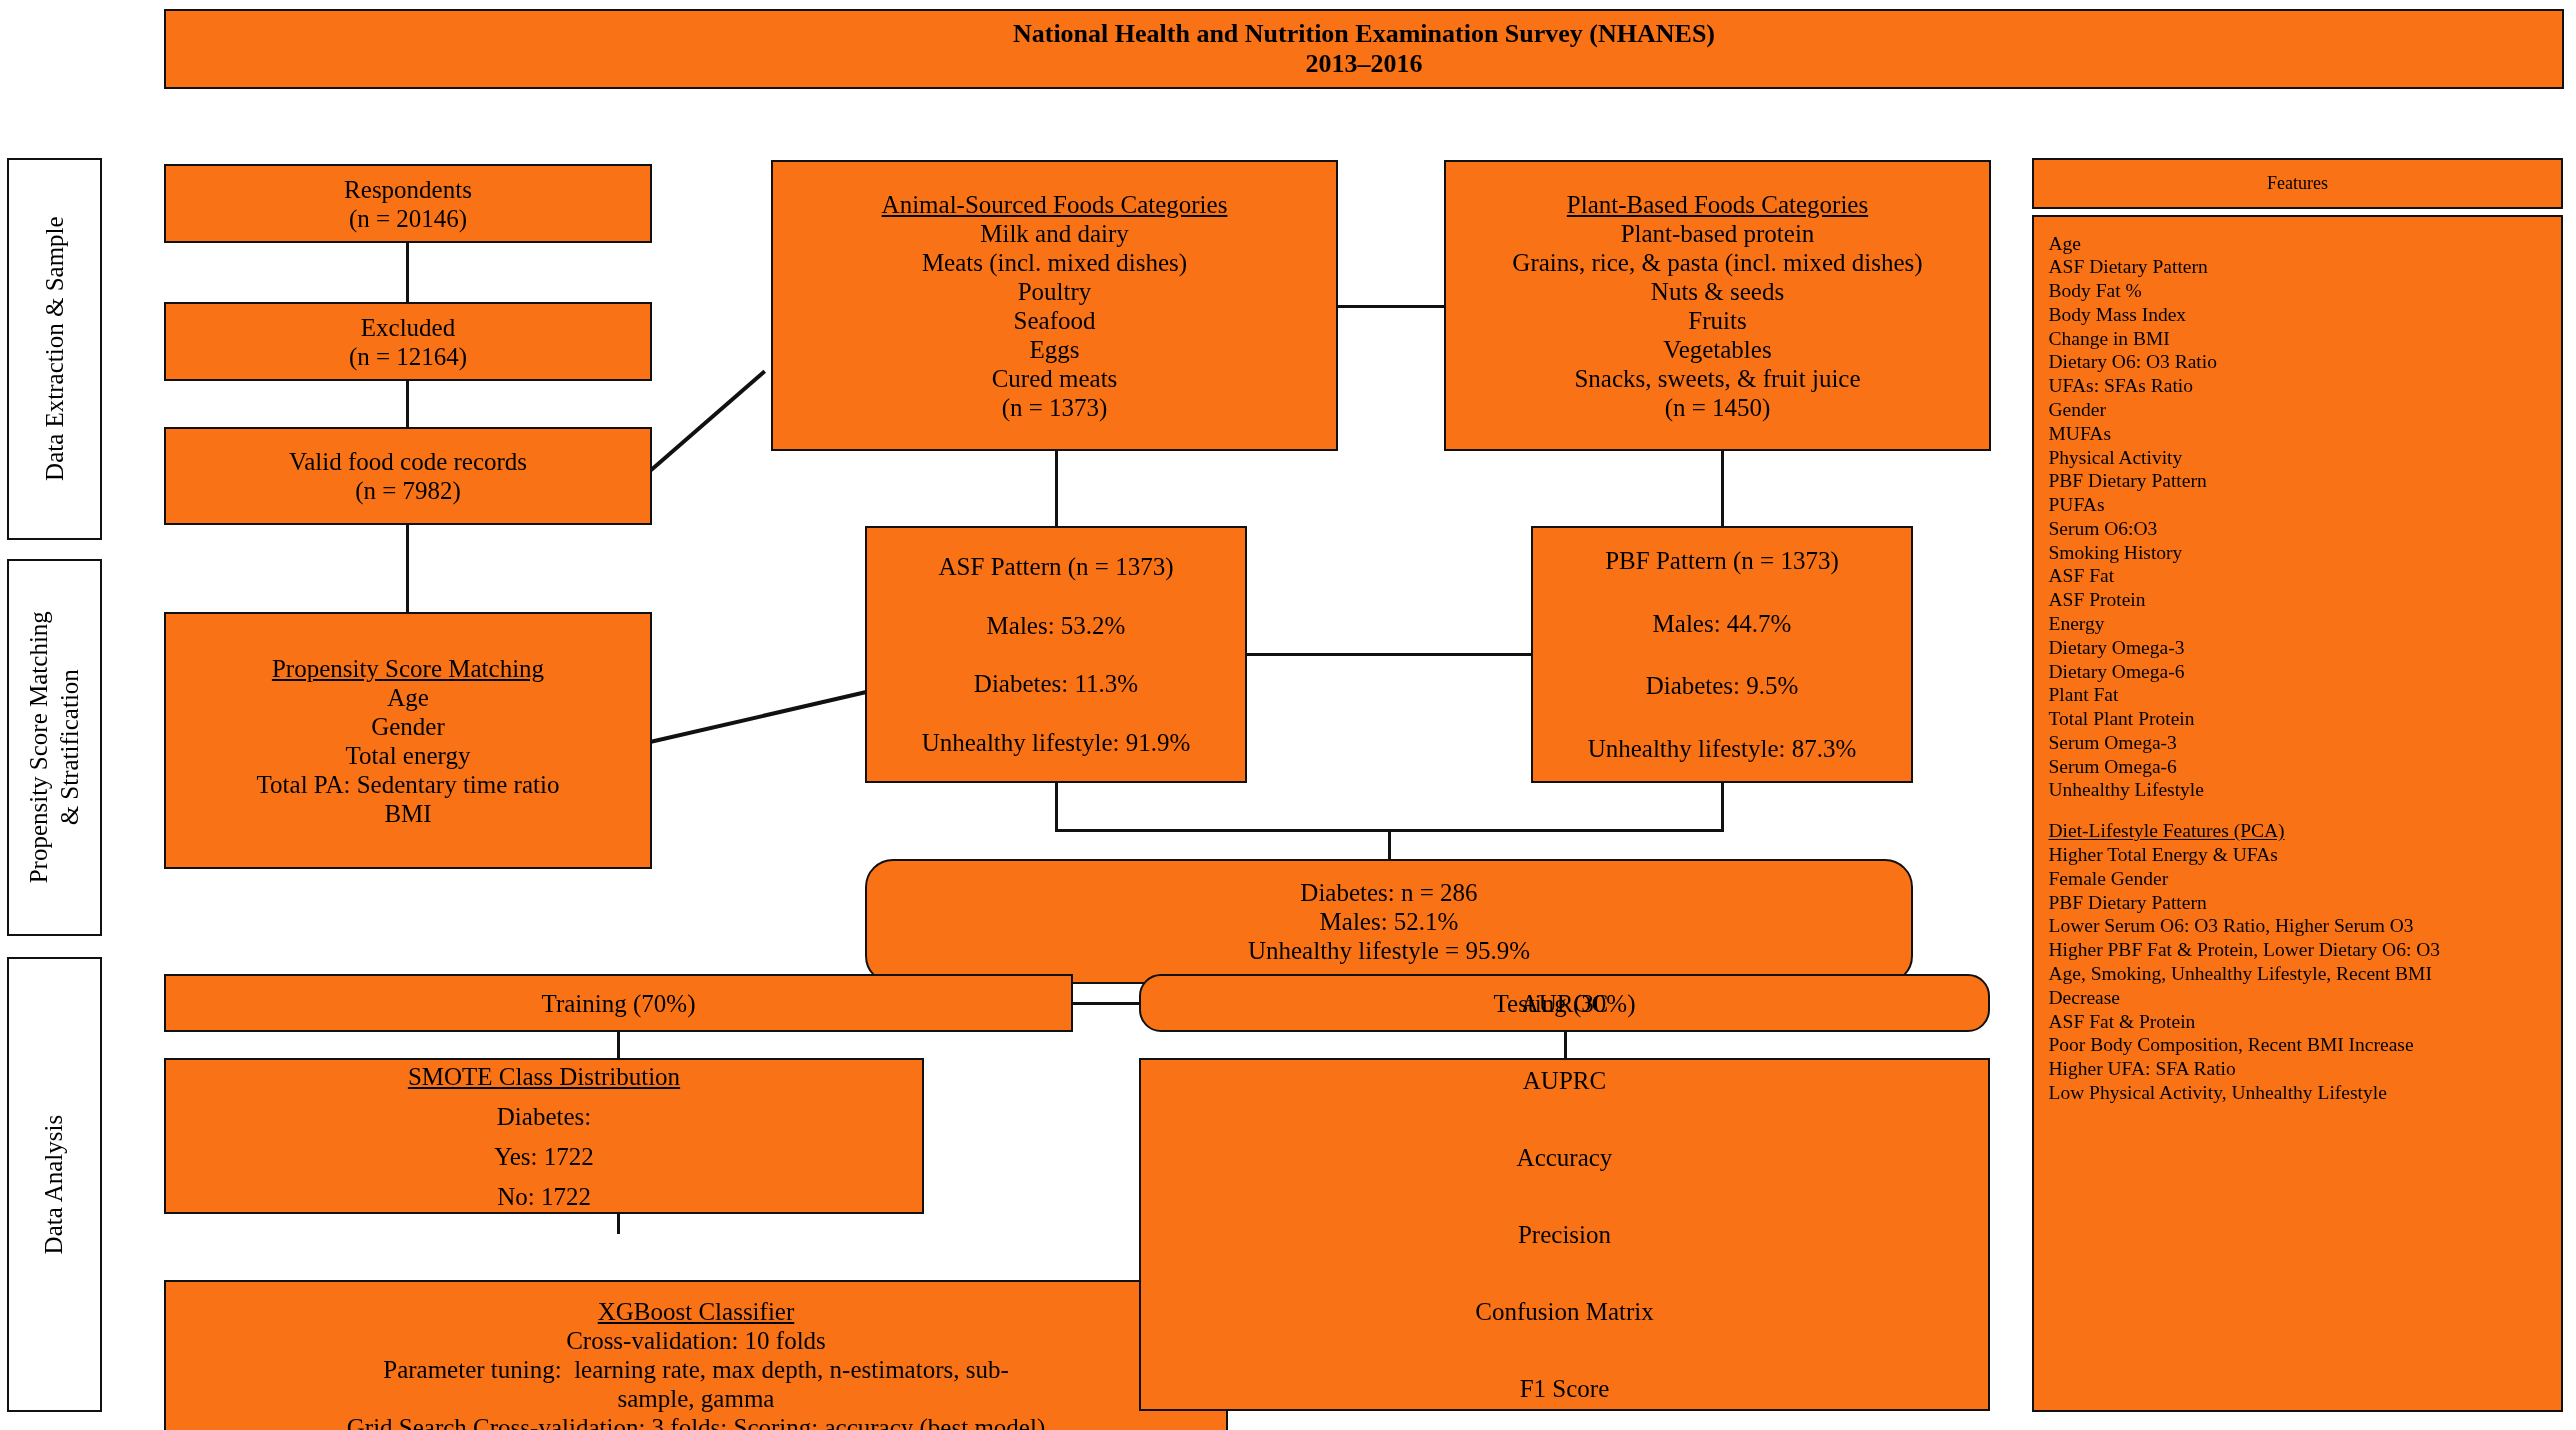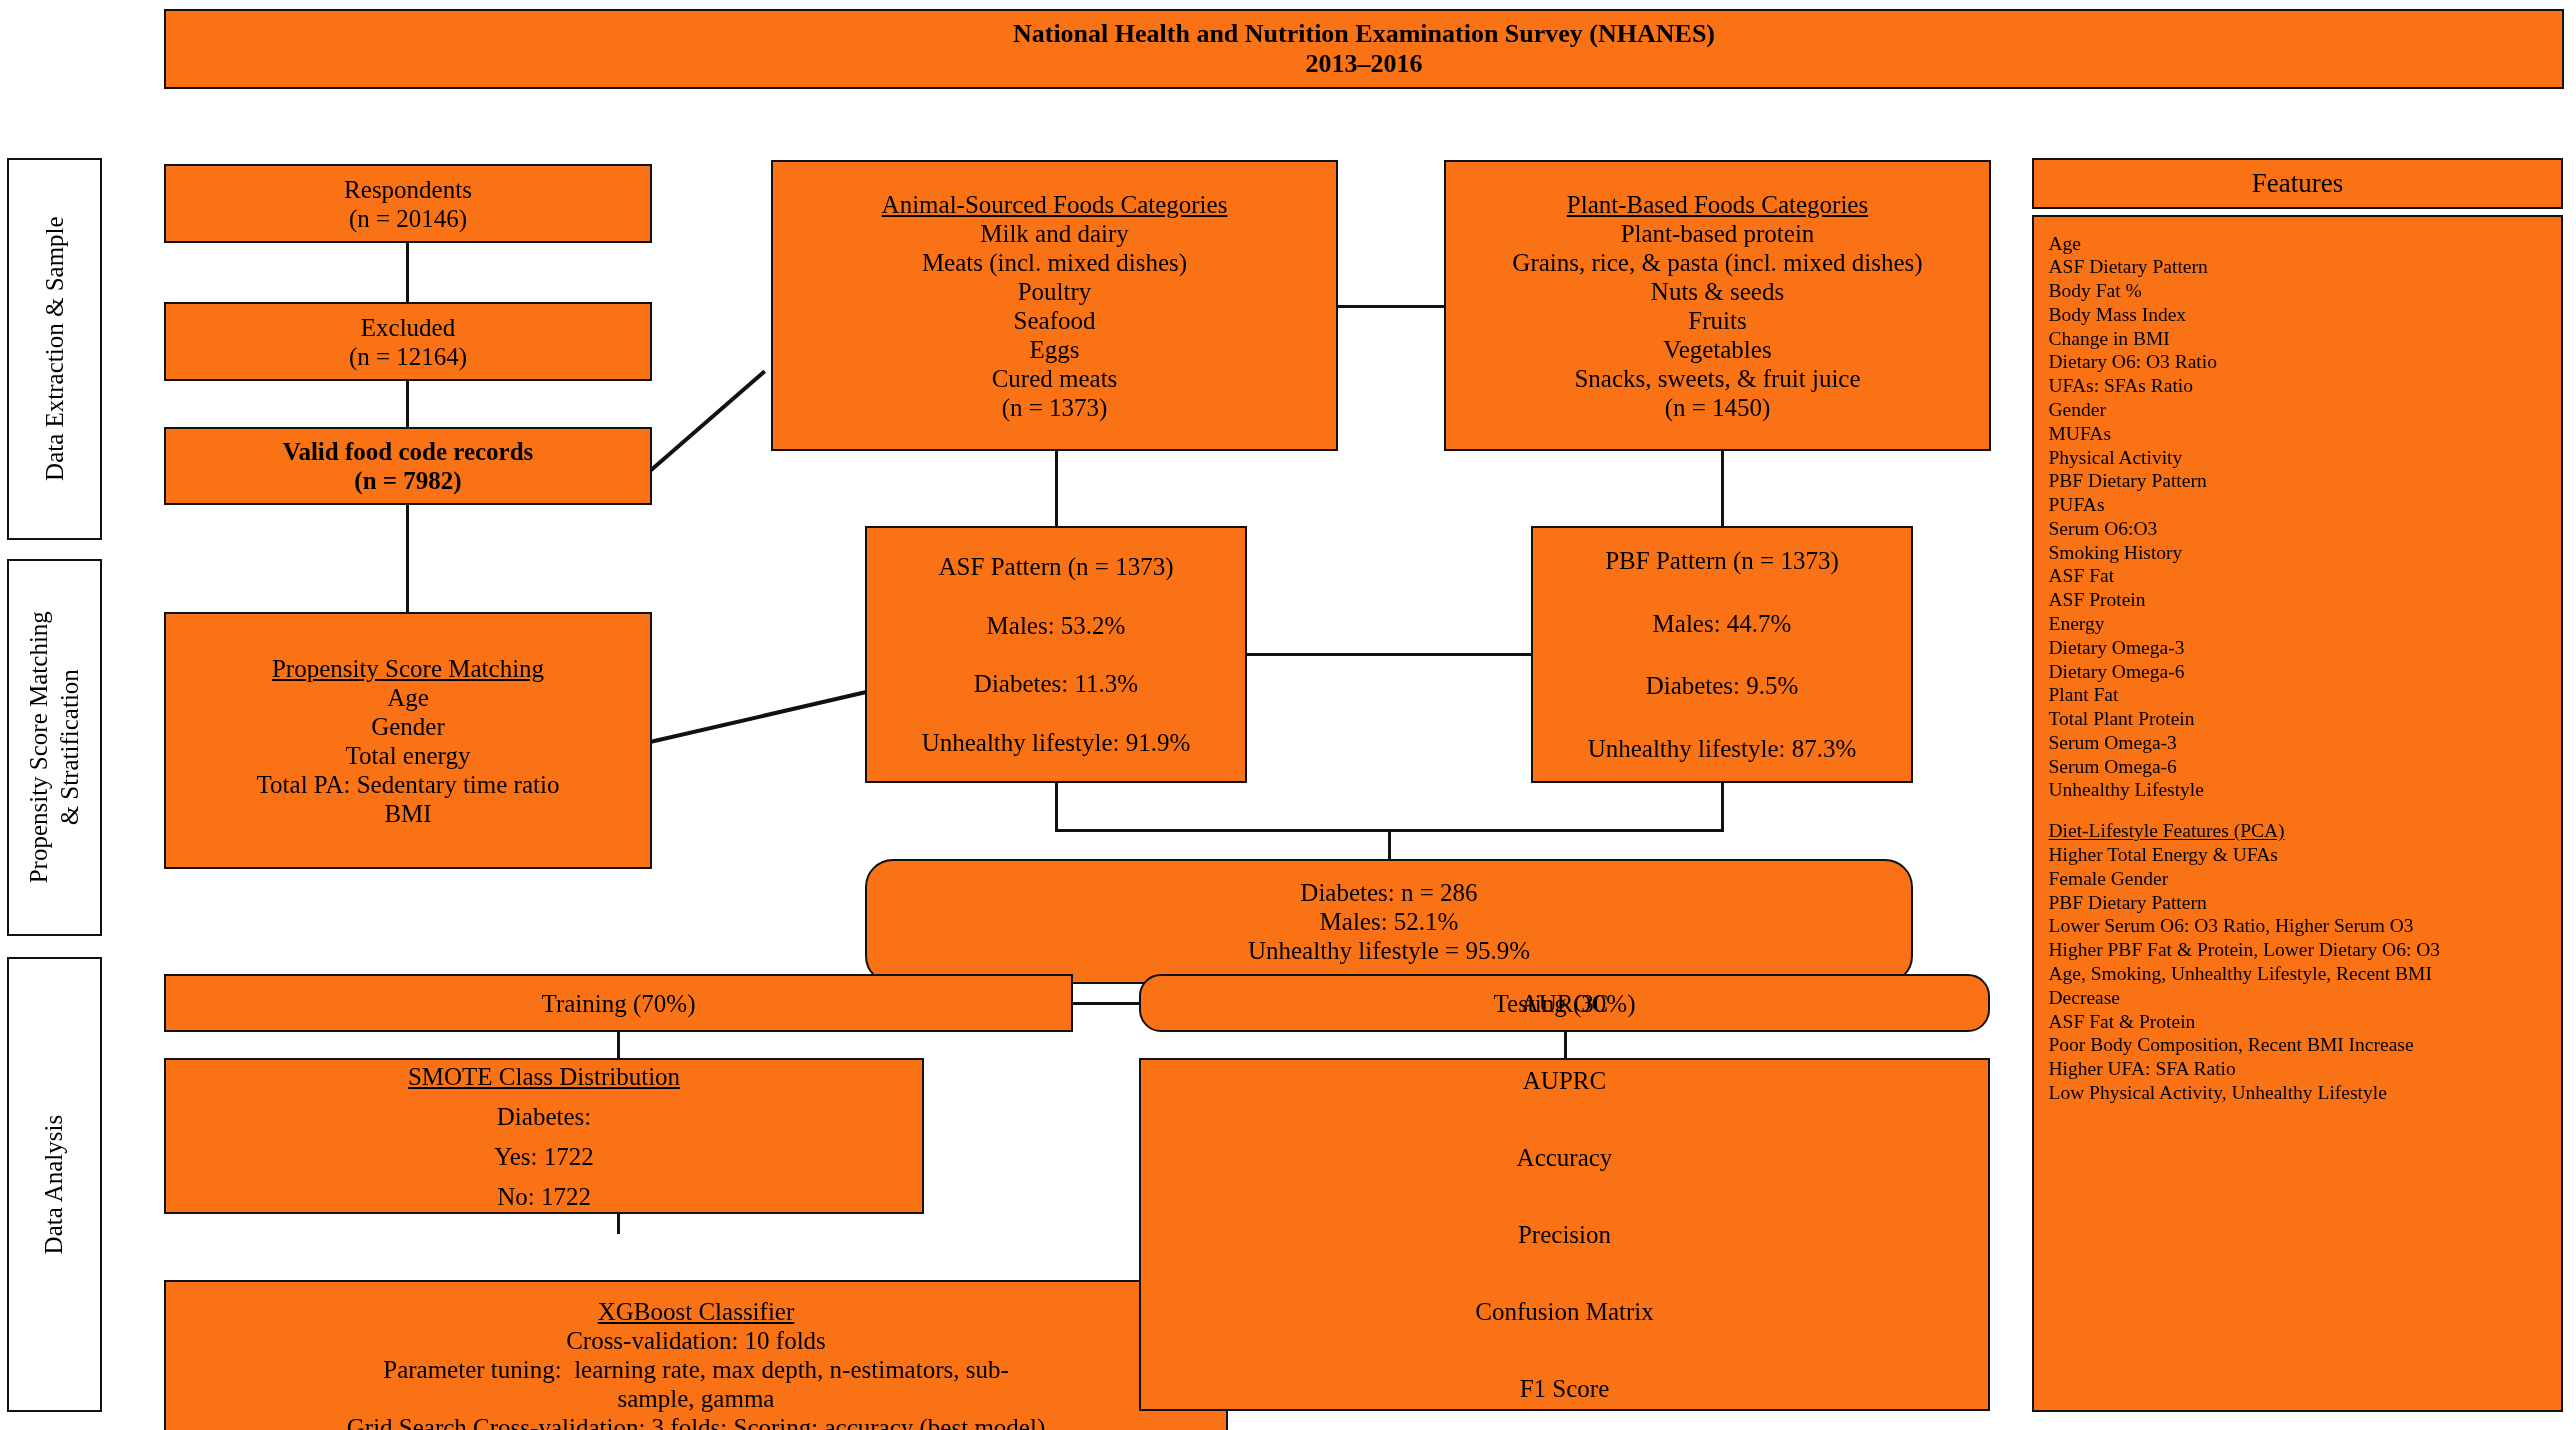--- a/index.html
+++ b/index.html
@@ -41,21 +41,21 @@
 
   
   .conn{position:absolute;background:#111;z-index:1;}
   .vline{width:3.3px;}
   .hline{height:3.3px;}
   .diag{position:absolute;background:#111;transform-origin:0 50%;height:4px;z-index:1;}
 
   
   #features-title{
     left:2032px;top:158px;width:531px;height:51px;
-    font-size:27px;
+    font-size:18px;
   }
   #features-body{
     left:2032px;top:215px;width:531px;height:1197px;
     align-items:flex-start;justify-content:flex-start;
     text-align:left;padding:14.5px 0 0 14.5px;font-size:19.5px;line-height:1.22;
   }
   #features-body .ln{text-align:left;}
   #features-body .spacer{height:17px;}
   .fs38{font-size:25px;}
 </style>
@@ -91,21 +91,21 @@
   <div class="box fs38" style="left:164px;top:164px;width:488px;height:79px;">
     <span class="ln">Respondents</span>
     <span class="ln">(n = 20146)</span>
   </div>
 
   <div class="box fs38" style="left:164px;top:302px;width:488px;height:79px;">
     <span class="ln">Excluded</span>
     <span class="ln">(n = 12164)</span>
   </div>
 
-  <div class="box fs38" style="left:164px;top:427px;width:488px;height:78px;font-weight:bold;">
+  <div class="box fs38" style="left:164px;top:427px;width:488px;height:98px;">
     <span class="ln">Valid food code records</span>
     <span class="ln">(n = 7982)</span>
   </div>
 
   <div class="box fs38" style="left:164px;top:612px;width:488px;height:257px;">
     <span class="ln u">Propensity Score Matching</span>
     <span class="ln">Age</span>
     <span class="ln">Gender</span>
     <span class="ln">Total energy</span>
     <span class="ln">Total PA: Sedentary time ratio</span>

